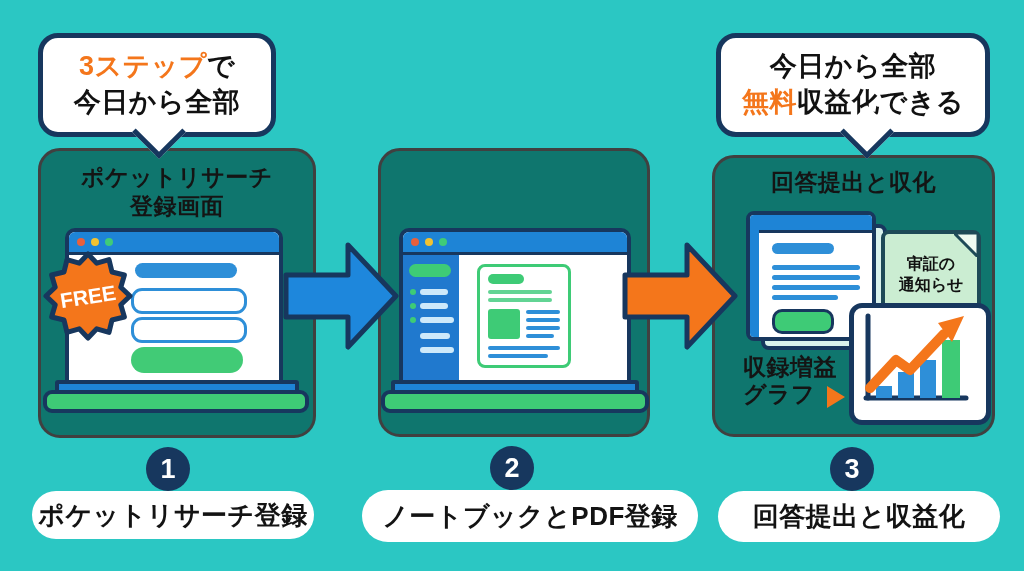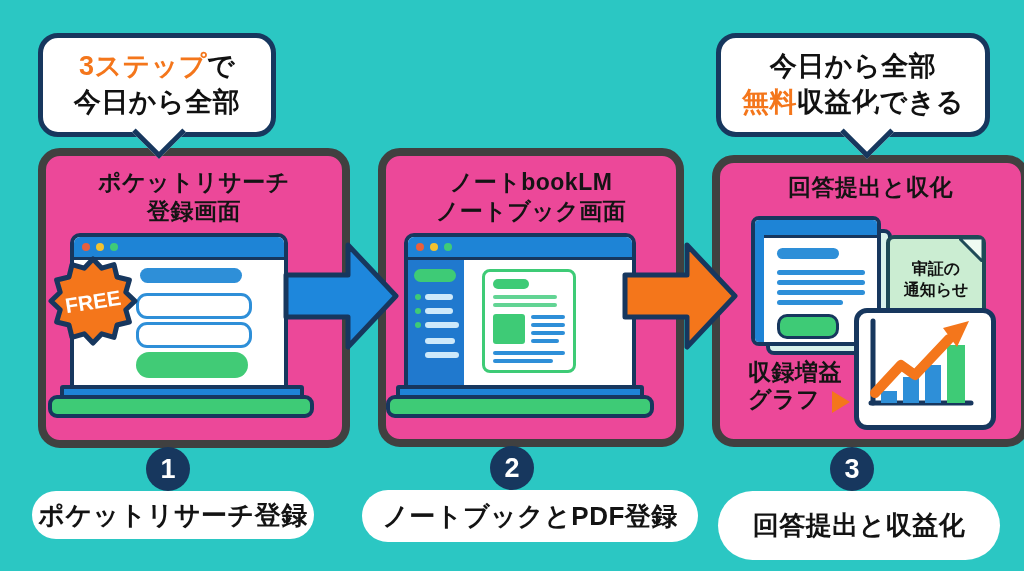--- a/index.html
+++ b/index.html
@@ -16,21 +16,21 @@
     z-index:4;display:flex;flex-direction:column;align-items:center;justify-content:center;
     font-weight:800;font-size:27px;line-height:1.32;color:#111;text-align:center;letter-spacing:.5px;
   }
   .bubble .hl{color:#F4761B;}
   .tail{
     position:absolute;width:33px;height:33px;background:#fff;transform:rotate(45deg);
     border-right:5px solid #17375E;border-bottom:5px solid #17375E;z-index:6;
   }
   
   .panel{
-    position:absolute;background:#ec4899;border:8px solid #404040;border-radius:22px;z-index:1;padding-left:24px;
+    position:absolute;background:#0f766e;border:3px solid #404040;border-radius:22px;z-index:1;
   }
   .panel-title{
     position:absolute;left:0;right:0;top:12px;text-align:center;
     font-weight:800;font-size:23px;line-height:1.25;color:#141414;letter-spacing:.5px;
   }
   
   .browser{position:absolute;background:#fff;border:4px solid #17375E;border-radius:10px;overflow:hidden;}
   .topbar{position:absolute;left:0;right:0;top:0;height:20px;background:#1E84D6;border-bottom:3px solid #17375E;display:flex;align-items:center;padding-left:8px;gap:6px;}
   .dot{width:8px;height:8px;border-radius:50%;}
   .deck{position:absolute;background:#1E84D6;border:4px solid #17375E;border-radius:3px;}
@@ -96,24 +96,20 @@
   <svg class="abs" style="left:2px;top:100px;z-index:2;" width="90" height="90" viewBox="0 0 90 90">
     <polygon points="45,3 53.8,12.2 66,8.6 69,21 81.4,24 77.8,36.2 87,45 77.8,53.8 81.4,66 69,69 66,81.4 53.8,77.8 45,87 36.2,77.8 24,81.4 21,69 8.6,66 12.2,53.8 3,45 12.2,36.2 8.6,24 21,21 24,8.6 36.2,12.2" fill="#F4761B" stroke="#17375E" stroke-width="5" stroke-linejoin="round"></polygon>
     <text x="45" y="53" text-anchor="middle" transform="rotate(-9 45 45)" fill="#fff" font-size="21" font-weight="800" font-family="Liberation Sans, DejaVu Sans, sans-serif">FREE</text>
   </svg>
 
   <div class="deck" style="left:14px;top:229px;width:236px;height:12px;"></div>
   <div class="base" style="left:2px;top:239px;width:258px;height:15px;"></div>
 </div>
 
 <div class="panel" style="left:378px;top:148px;width:266px;height:283px;">
-  <div class="panel-title">
-    <div>ノートbookLM</div>
-    <div>ノートブック画面</div>
-  </div>
 
   <div class="browser" style="left:18px;top:77px;width:224px;height:156px;">
     <div class="topbar">
       <div class="dot" style="background:#E8603C;"></div>
       <div class="dot" style="background:#F2C230;"></div>
       <div class="dot" style="background:#3FCB78;"></div>
     </div>
 
     <div class="abs" style="left:0;top:23px;width:56px;bottom:0;background:#2079CE;">
       <div class="pillbar" style="left:6px;top:9px;width:42px;height:13px;border-radius:7px;background:#3ECB76;"></div>
@@ -205,15 +201,15 @@
 <div class="step-circle" style="left:830px;top:447px;">
     <span>3</span>
   </div>
 
 <div class="step-pill" style="left:32px;top:491px;width:282px;height:48px;">
     <span>ポケットリサーチ登録</span>
   </div>
 <div class="step-pill" style="left:362px;top:490px;width:336px;height:52px;">
     <span>ノートブックとPDF登録</span>
   </div>
-<div class="step-pill" style="left:718px;top:491px;width:282px;height:69px;">
+<div class="step-pill" style="left:718px;top:491px;width:282px;height:51px;">
     <span>回答提出と収益化</span>
   </div>
 
 </body></html>

